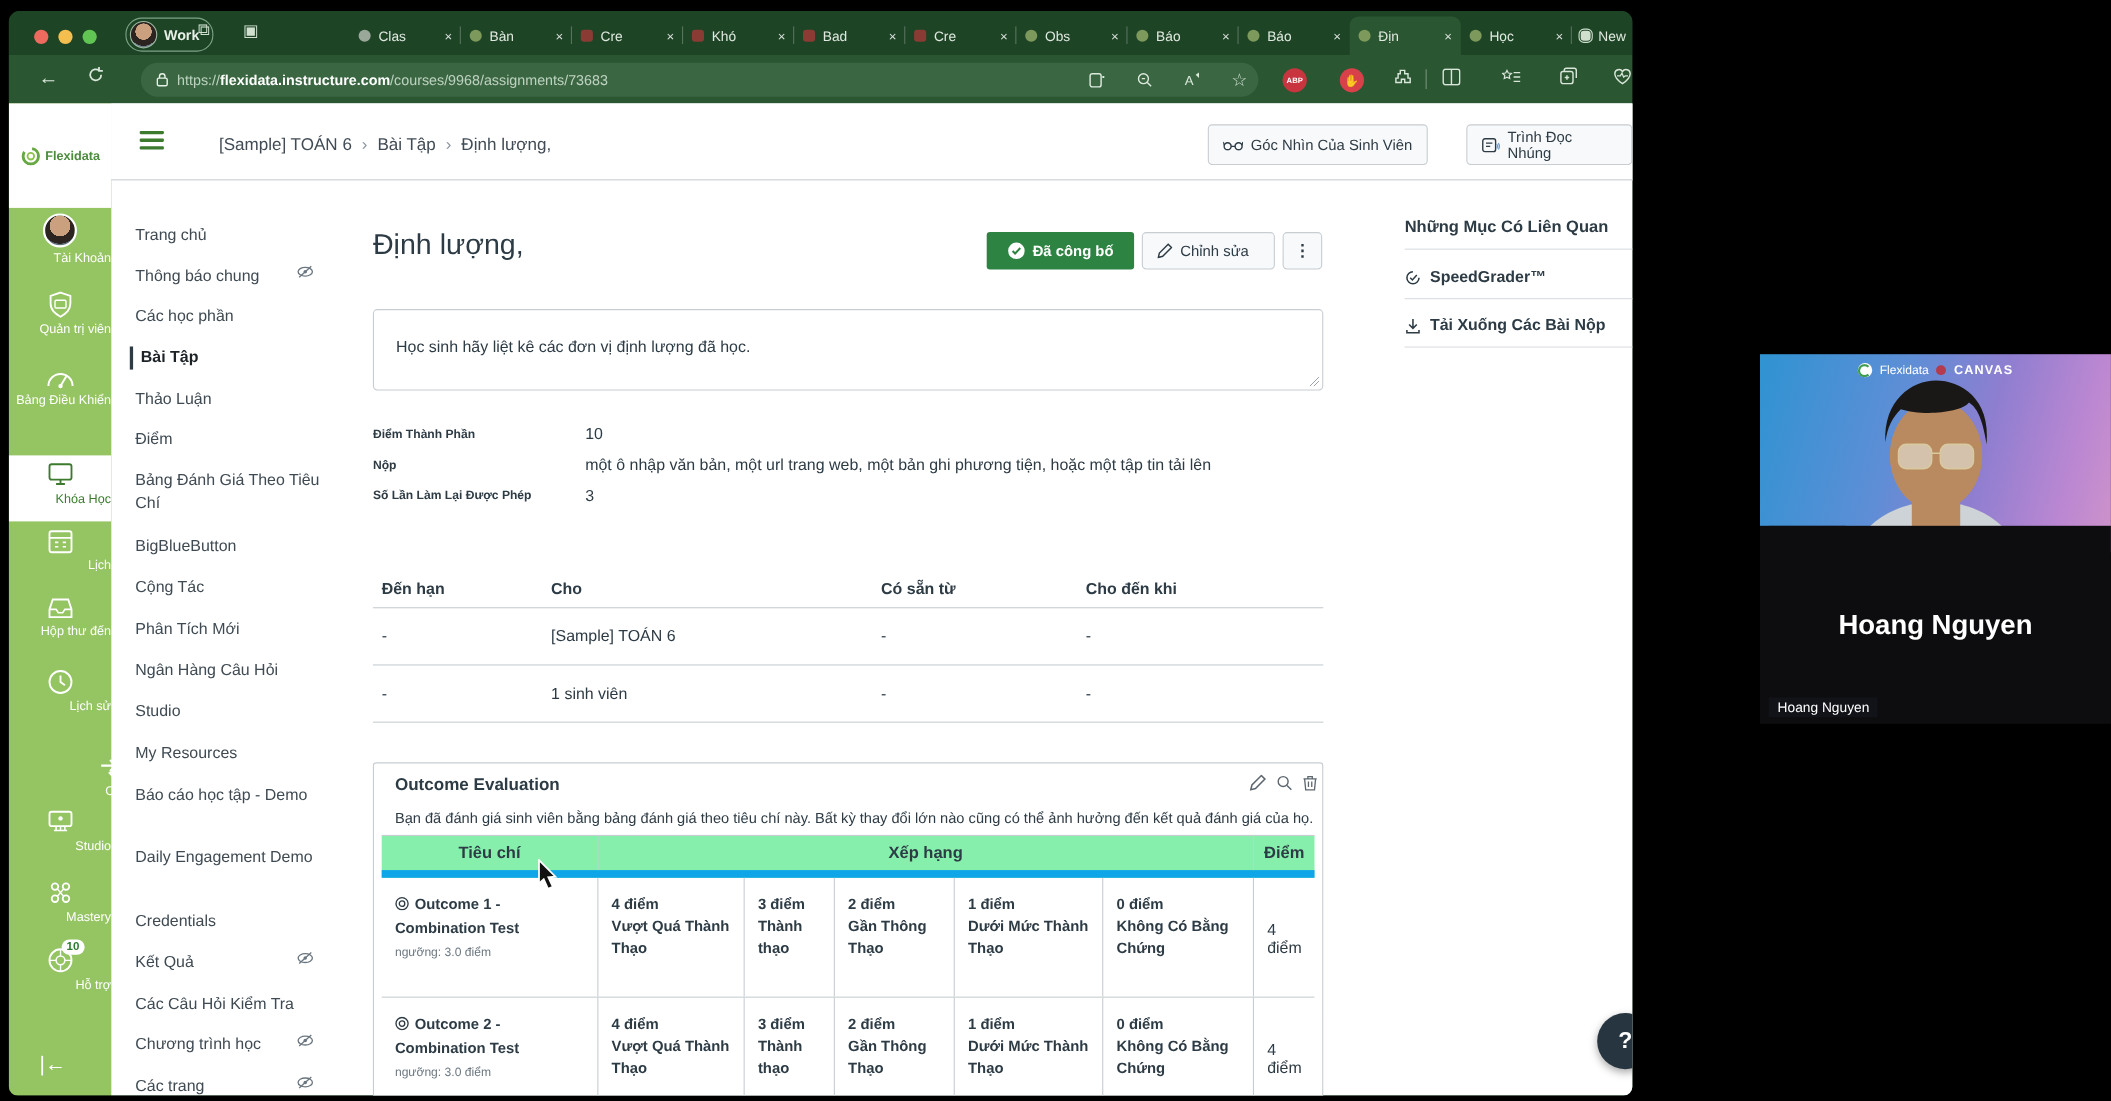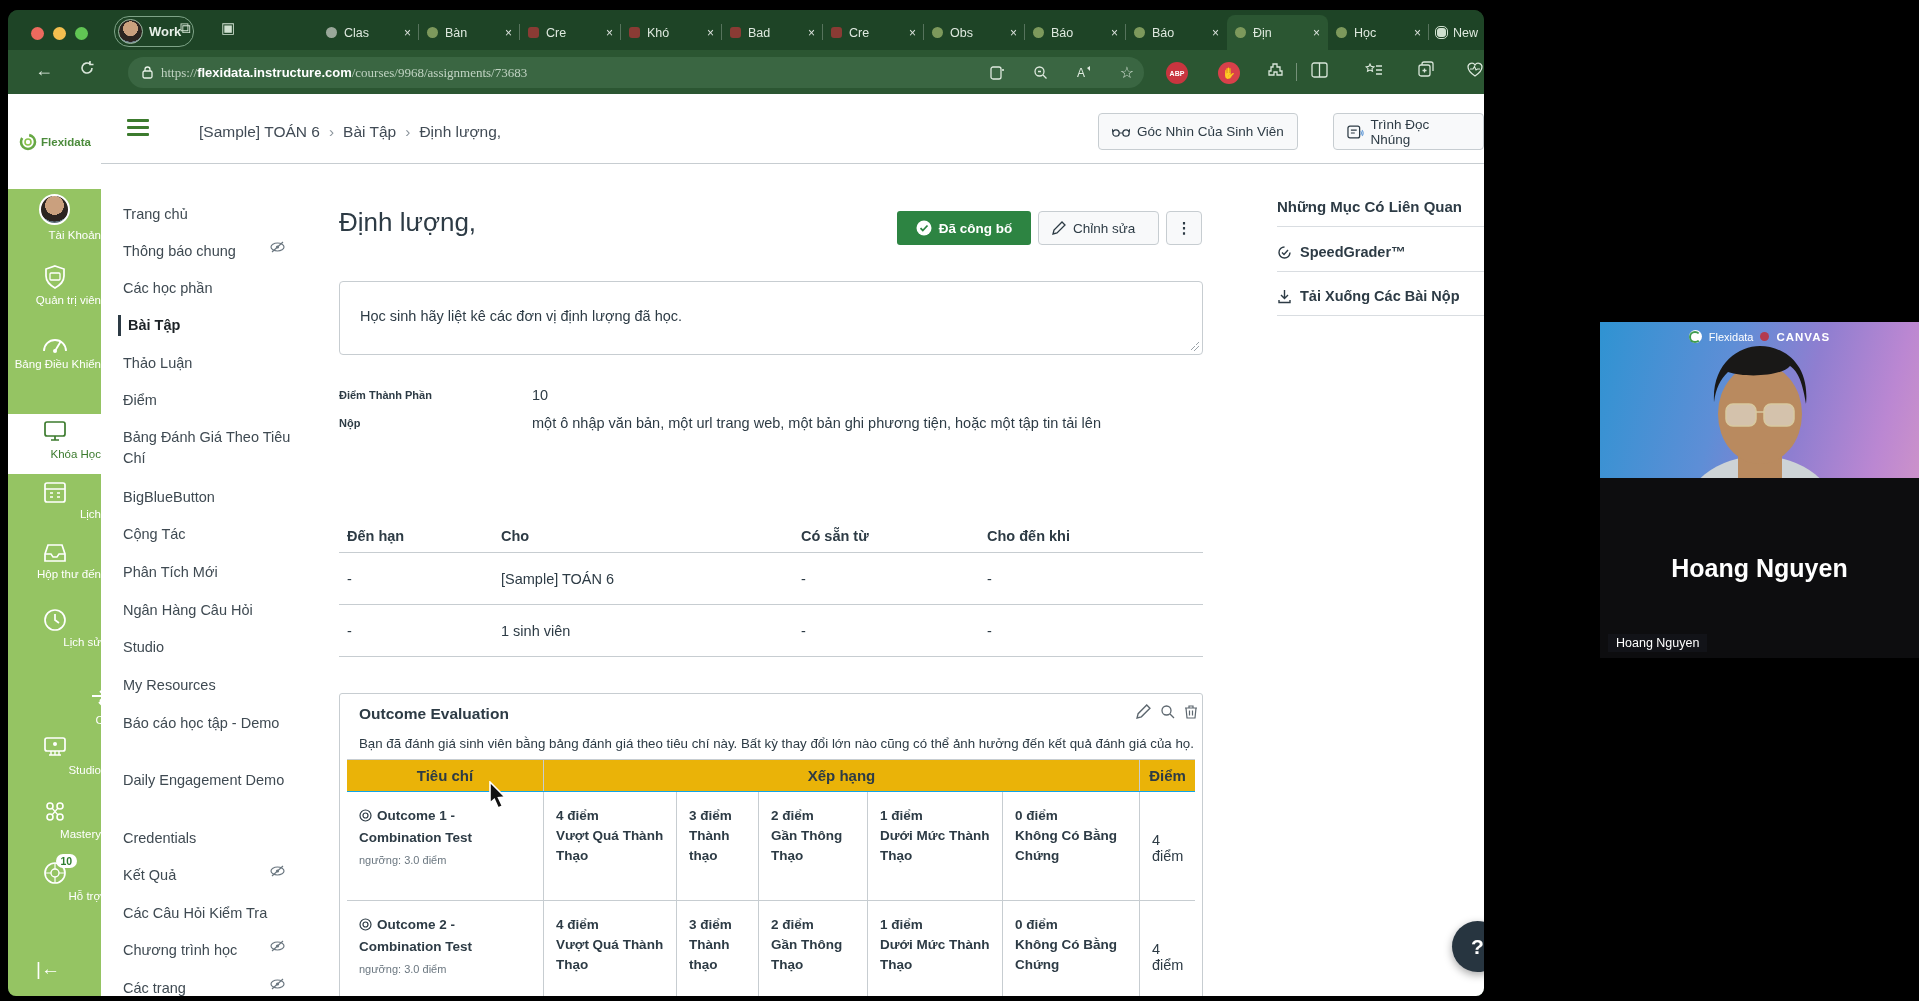--- a/index.html
+++ b/index.html
@@ -25,21 +25,21 @@
   .fav.gray{background:#9aa89a;border-radius:50%;}
   .fav.grid{background:linear-gradient(#cfe0cf,#cfe0cf);outline:1px solid #cfe0cf;outline-offset:1px;width:9px;height:9px;}
   .tab .t{flex:1;overflow:hidden;white-space:nowrap;}
   .tab .x{color:rgba(255,255,255,.85);font-size:12px;}
   #newtab{left:1528px;top:12px;color:#d7e4d7;font-size:21px;}
 
   #toolbar{left:0;top:40px;width:100%;height:44px;background:#2B5632;}
   .tb-ico{color:#d9e6da;font-size:18px;top:50px;}
   #urlpill{left:120px;top:47px;width:1016px;height:31px;background:#3A6642;border-radius:16px;
       display:flex;align-items:center;color:#fff;font-size:13px;padding:0 10px 0 14px;box-sizing:border-box;gap:8px;}
-  #urlpill .dim{color:rgba(235,245,235,.75);font-family:Liberation Serif, serif;}
+  #urlpill .dim{color:rgba(235,245,235,.75);}
   #urlpill .host{font-weight:700;}
   .pill-icos{display:flex;gap:28px;margin-left:auto;color:rgba(235,245,235,.85);font-size:14px;align-items:center;}
   .badge-red{width:22px;height:22px;border-radius:50%;background:#c9353f;color:#fff;font-size:7px;font-weight:700;
       display:flex;align-items:center;justify-content:center;top:52px;}
   svg.ic{display:block;}
 
   
   #edgebar{left:1537px;top:84px;width:51px;height:902px;background:#356038;}
   .eb-ico{left:1552px;width:38px;height:30px;display:flex;align-items:center;justify-content:center;font-size:17px;}
   .eb-div{left:1553px;width:36px;height:1px;background:rgba(255,255,255,.4);}
@@ -93,21 +93,21 @@
 
   
   #rubric{left:331px;top:683px;width:864px;height:318px;border:1px solid #C7CDD1;border-radius:3px;box-sizing:border-box;background:#fff;}
   #rubric-title{left:351px;top:695px;font-size:15.5px;font-weight:700;color:#2D3B45;}
   #rubric-note{left:351px;top:726px;font-size:13.3px;color:#2D3B45;}
   .rub-ico{top:694px;color:#5d676f;}
   #rub-grid{position:absolute;left:339px;top:749px;width:848px;border-top:1px solid #C7CDD1;font-size:13.5px;color:#2D3B45;}
   .rg-row{display:flex;}
   .rg-cell{border-right:1px solid #C7CDD1;box-sizing:border-box;padding:14px 10px 10px 12px;}
   .rg-cell:last-child{border-right:none;}
-  .rg-head{background:#eab308;border-bottom:1px solid #0ea5e9;font-weight:700;font-size:15px;}
+  .rg-head{background:#86efac;border-bottom:7px solid #0ea5e9;font-weight:700;font-size:15px;}
   .rg-head .rg-cell{padding:7px 0;text-align:center;}
   .w-crit{width:197px;} .w-r4{width:133px;} .w-r3{width:82px;} .w-r2{width:109px;} .w-r1{width:135px;} .w-r0{width:137px;} .w-pts{width:55px;}
   .w-ratings{width:596px;}
   .rg-body .rg-row{border-bottom:1px solid #C7CDD1;height:109px;box-sizing:border-box;}
   .rate b{display:block;font-weight:700;}
   .rate{font-weight:600;line-height:20px;}
   .crit-name{font-weight:600;line-height:20px;}
   .crit-thr{font-size:11px;color:#6B7780;margin-top:6px;}
   .score-cell{display:flex;align-items:center;justify-content:center;font-size:14.5px;}
   .outcome-ic{display:inline-block;vertical-align:-2px;margin-right:5px;}
@@ -582,20 +582,24 @@
       </div>
     <div id="desc-text" class="abs">Học sinh hãy liệt kê các đơn vị định lượng đã học.</div>
 
     <div class="dt-row" style="top:371px;">
       <div class="dt-label">Điểm Thành Phần</div>
         <div class="dt-value">10</div>
     </div>
     <div class="dt-row" style="top:399px;">
       <div class="dt-label">Nộp</div>
         <div class="dt-value">một ô nhập văn bản, một url trang web, một bản ghi phương tiện, hoặc một tập tin tải lên</div>
+    </div>
+    <div class="dt-row" style="top:427px;">
+      <div class="dt-label">Số Lần Làm Lại Được Phép</div>
+        <div class="dt-value">3</div>
     </div>
 
     <div id="due-table" class="abs">
       <div class="tr hdr">
         <div class="c1">Đến hạn</div>
           <div class="c2">Cho</div>
         <div class="c3">Có sẵn từ</div>
           <div class="c4">Cho đến khi</div>
       </div>
       <div class="tr row">

